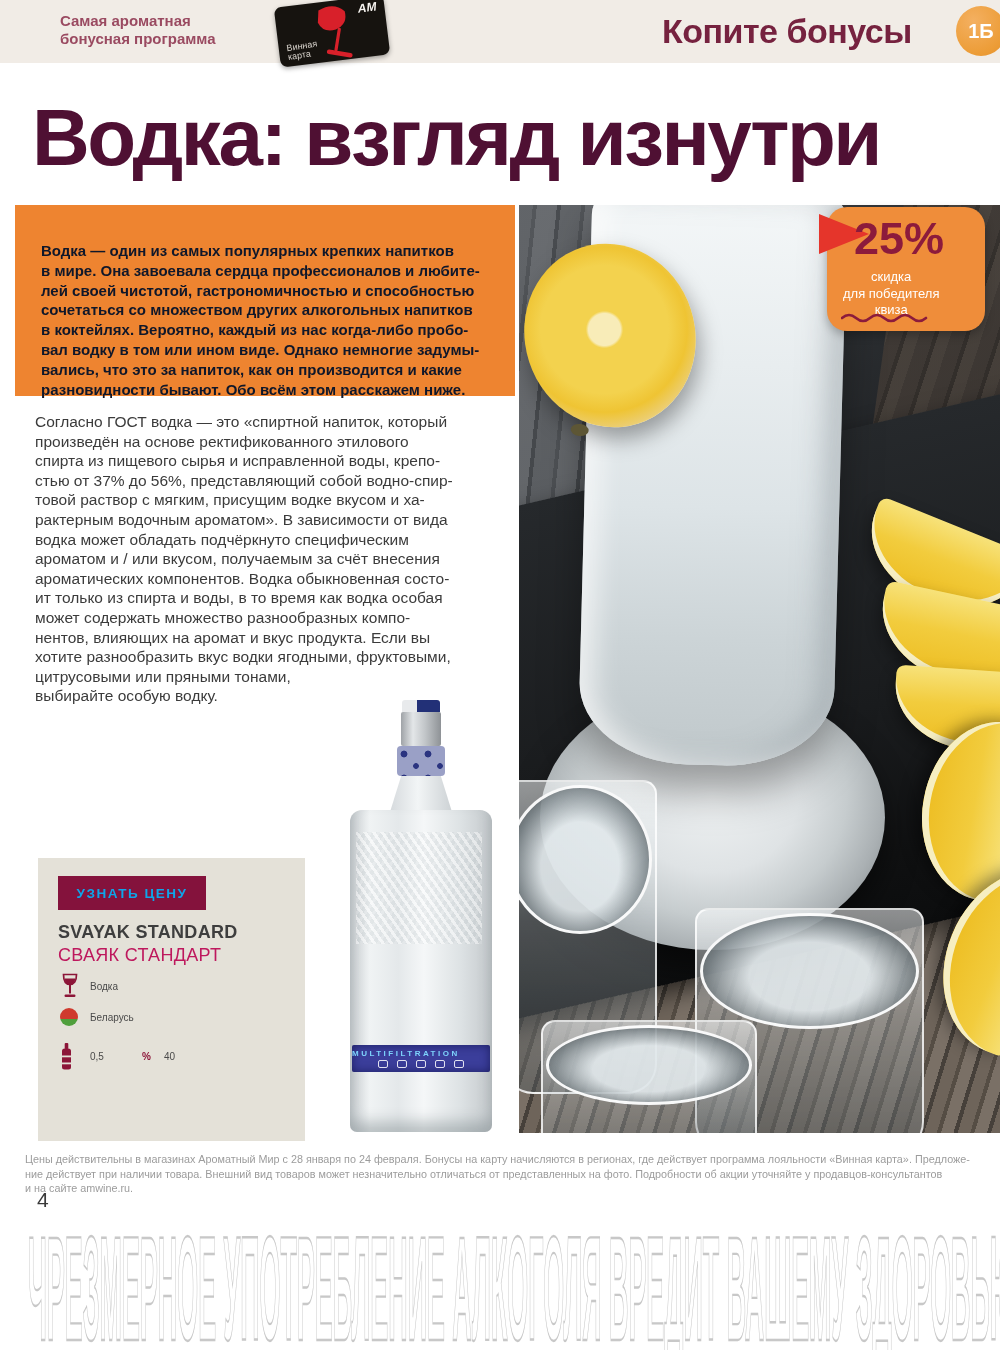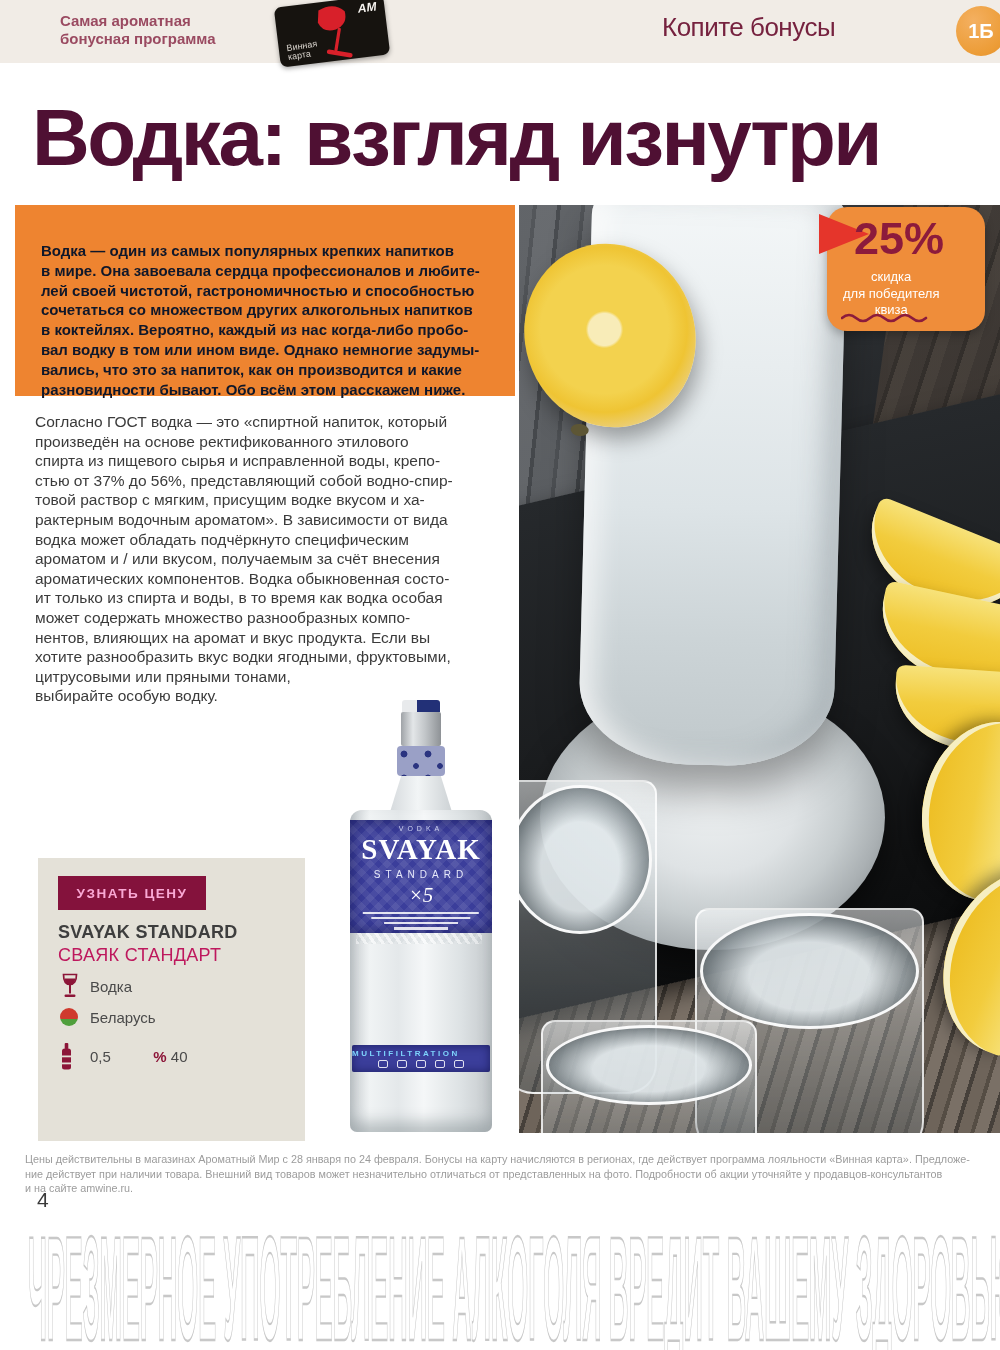--- a/index.html
+++ b/index.html
@@ -10,21 +10,21 @@
   
   .topbar{position:absolute;left:0;top:0;width:1000px;height:63px;background:#f1ece6;}
   .tagline{position:absolute;left:60px;top:12px;font-size:15px;font-weight:bold;
            line-height:18px;color:#9a4a61;}
   .card-logo{position:absolute;left:277px;top:1px;width:110px;height:60px;background:#16130f;
              border-radius:7px;transform:rotate(-7deg);box-shadow:0 2px 5px rgba(0,0,0,.35);}
   .card-am{position:absolute;right:8px;top:4px;color:#f5f2ee;font-size:12px;font-weight:bold;font-style:italic;}
   .card-name{position:absolute;left:8px;bottom:5px;color:#d8d3cc;font-size:9px;line-height:9px;
              transform:rotate(-2deg);}
   .card-glass{position:absolute;left:34px;top:2px;}
-  .headline{position:absolute;left:662px;top:12px;font-size:26px;font-weight:400;
+  .headline{position:absolute;left:662px;top:12px;font-size:34px;font-weight:700;
             color:#76223f;letter-spacing:-0.5px;}
   .coin{position:absolute;left:956px;top:6px;width:50px;height:50px;border-radius:50%;
         background:radial-gradient(circle at 35% 30%,#f4b061,#ec9c36 70%,#e28f2b);
         color:#fff;font-size:20px;font-weight:bold;display:flex;align-items:center;justify-content:center;}
 
   
   .title{position:absolute;left:32px;top:88px;margin:0;font-size:80px;line-height:100px;
          font-weight:bold;letter-spacing:-2.5px;color:#4f1033;}
 
   
@@ -123,25 +123,25 @@
   .b-bar4{top:107px;width:38%;height:2.5px;}
   .b-band{left:4px;top:345px;width:138px;height:27px;background:#3b3e9b;border-radius:2px;
      box-shadow:inset 0 0 10px rgba(10,12,60,.6);color:#7dd3fc;text-align:left;}
   .b-band-text{left:0;top:4px;width:100%;font-size:8px;font-weight:bold;letter-spacing:2.5px;}
   .b-icons{left:0;top:15px;width:100%;display:flex;justify-content:center;gap:9px;}
   .b-icons i{position:static;display:block;width:10px;height:8px;border:1px solid rgba(255,255,255,.85);border-radius:2px;}
 
   
   .pcard{position:absolute;left:38px;top:858px;width:267px;height:283px;background:#e4e1d8;}
   .price-btn{position:absolute;left:20px;top:18px;width:148px;height:34px;background:#84123c;
-     border:none;color:#f9a8d4;font-family:"Liberation Sans",sans-serif;font-size:13.5px;
+     border:none;color:#0ea5e9;font-family:"Liberation Sans",sans-serif;font-size:13.5px;
      font-weight:bold;letter-spacing:1.5px;cursor:pointer;}
   .pname{position:absolute;left:20px;top:64px;font-size:18px;font-weight:bold;color:#3e3e3e;letter-spacing:.3px;}
   .pname-ru{position:absolute;left:20px;top:87px;font-size:18px;color:#be185d;letter-spacing:.3px;}
-  .attr{position:absolute;left:22px;display:flex;align-items:center;font-size:15px;color:#4a4a4a;text-align:center;}
+  .attr{position:absolute;left:22px;display:flex;align-items:center;font-size:10px;color:#4a4a4a;}
   .attr .ic{width:30px;display:flex;align-items:center;}
   .attr-cat{top:115px;}
   .attr-country{top:150px;}
   .attr-vol{top:185px;}
   .flag{width:18px;height:18px;border-radius:50%;
      background:linear-gradient(180deg,#cf3a2e 0 61%,#4f9f3c 61% 100%);}
   .abv-sym{margin-left:38px;color:#8c1538;font-weight:bold;width:22px;}
   .pdesc{position:absolute;left:20px;top:208px;margin:0;width:225px;font-size:13px;
      line-height:17.5px;color:#6a6a6a;}
 
@@ -241,30 +241,20 @@
 цитрусовыми или пряными тонами,
 выбирайте особую водку.</p>
 
   <div class="bottle">
     <div class="b-captop"></div>
     <div class="b-cap"></div>
     <div class="b-orn"></div>
     <div class="b-neck"></div>
     <div class="b-body"></div>
     <div class="b-texture"></div>
-    <div class="b-label">
-      <div class="b-type">VODKA</div>
-      <div class="b-brand">SVAYAK</div>
-      <div class="b-series">STANDARD</div>
-      <div class="b-mult">×5</div>
-      <div class="b-bar b-bar1"></div>
-      <div class="b-bar b-bar2"></div>
-      <div class="b-bar b-bar3"></div>
-      <div class="b-bar b-bar4"></div>
-    </div>
     <div class="b-band">
       <div class="b-band-text">MULTIFILTRATION</div>
       <div class="b-icons">
         <i></i>
           <i></i>
           <i></i>
           <i></i>
           <i></i>
       </div>
     </div>

